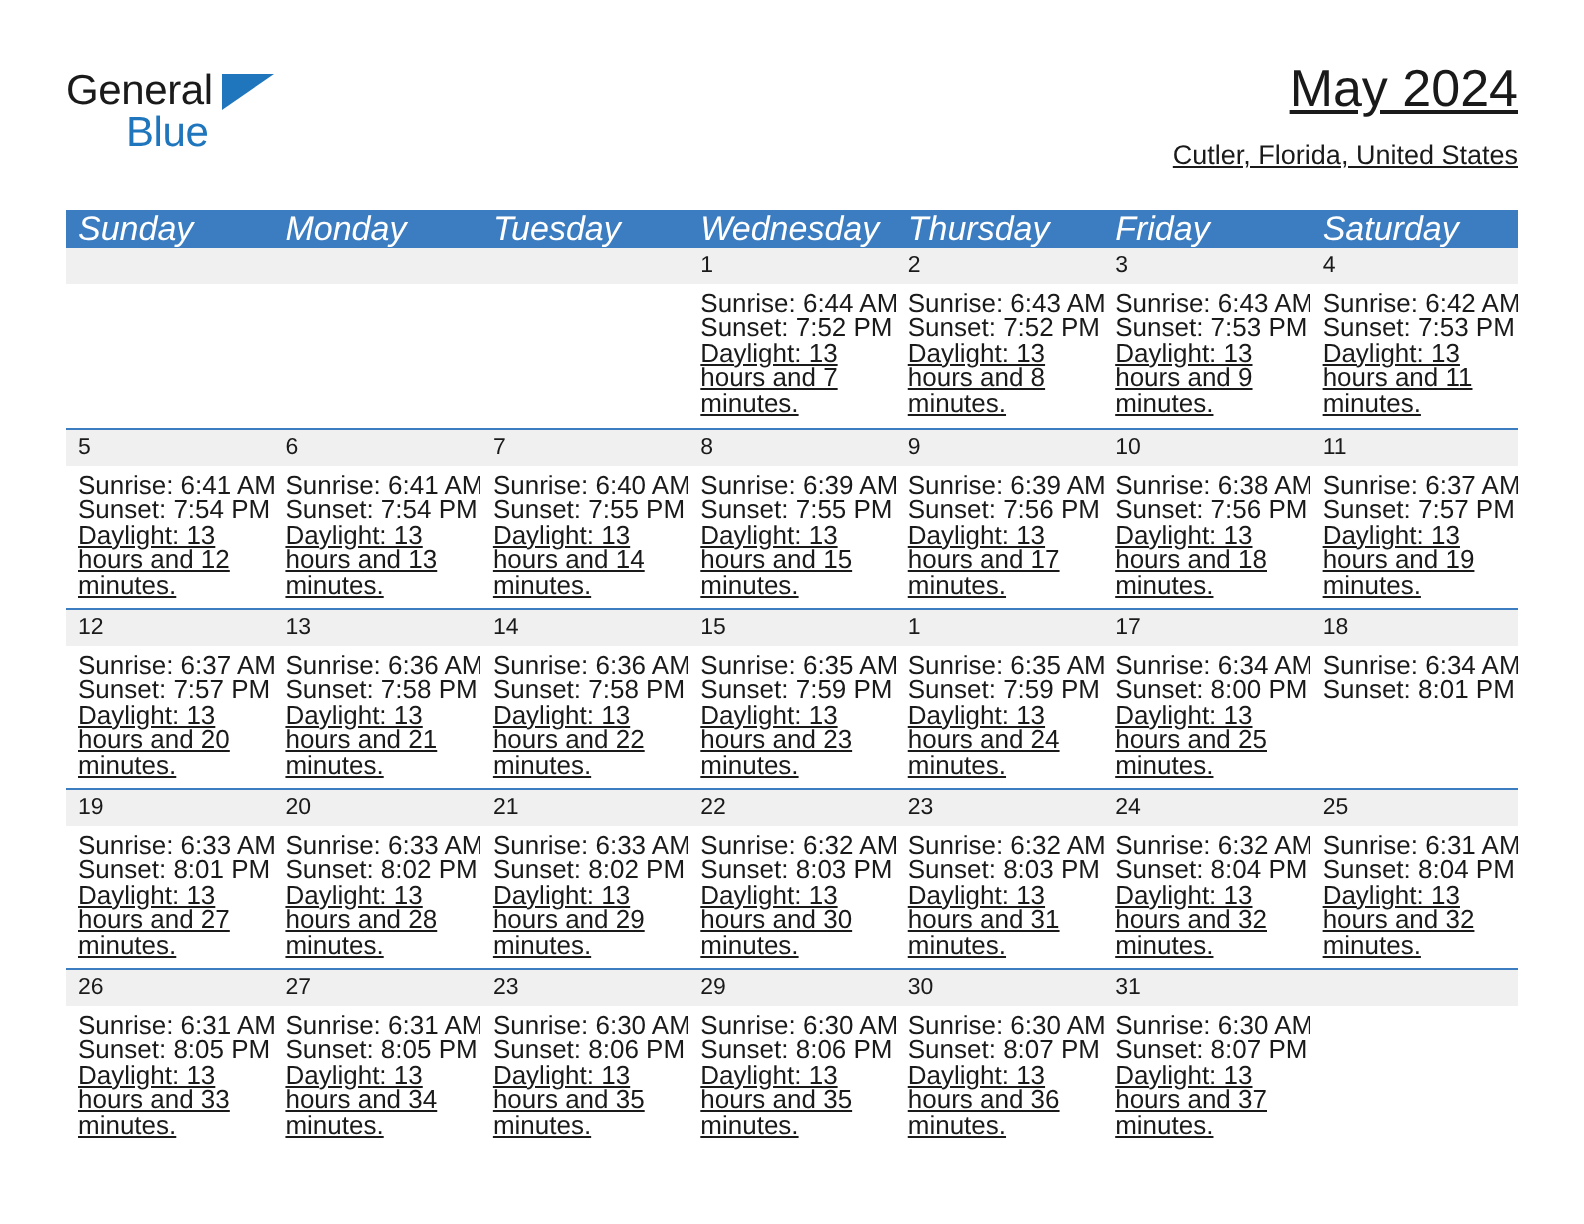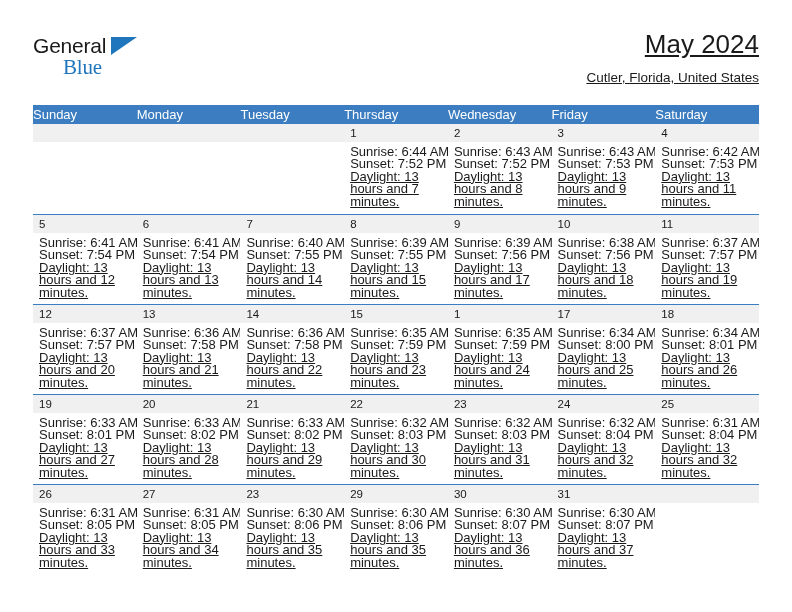--- a/index.html
+++ b/index.html
@@ -54,21 +54,21 @@
     border-left: 26px solid #1f76bc;
     border-bottom: 18px solid transparent;
   }
   .logo-blue {
     position: absolute;
     left: 30px;
     top: 21px;
     font-size: 21px;
     letter-spacing: -0.2px;
     color: #1f76bc;
-    font-family: Liberation Serif, serif;
+    font-family: Liberation Sans, sans-serif;
   }
   .title-block {
     position: absolute;
     right: 0;
     top: 0;
     text-align: right;
   }
   .cal-title {
     font-size: 26px;
     color: #1a1a1a;
@@ -93,24 +93,26 @@
     width: 726px;
   }
   .dow-row {
     display: flex;
     background: #3b7dc0;
     height: 19px;
   }
   .dow {
     flex: 1 1 0;
     color: #ffffff;
-    font-size: 13px;
+    font-size: 17px;
     line-height: 19px;
+    padding-left: 6px;
     box-sizing: border-box;
     white-space: nowrap;
+    font-style: italic;
   }
   .week {
     position: relative;
     display: flex;
     height: 90px;
     border-top: 1.5px solid #3b7dc0;
     box-sizing: border-box;
   }
   .week:first-of-type {
     border-top: none;
@@ -166,22 +168,22 @@
     </div>
 
   </div>
 
   <div class="calendar">
 
     <div class="dow-row">
       <div class="dow">Sunday</div>
       <div class="dow">Monday</div>
       <div class="dow">Tuesday</div>
+      <div class="dow">Wednesday</div>
       <div class="dow">Thursday</div>
-      <div class="dow">Wednesday</div>
       <div class="dow">Friday</div>
       <div class="dow">Saturday</div>
     </div>
 
     <div id="weeks-container">
         <div class="week">
           <div class="day empty">
             <div class="day-num"></div>
           </div>
           <div class="day empty">
@@ -328,21 +330,20 @@
               <div>Sunrise: 6:34 AM</div>
               <div>Sunset: 8:00 PM</div>
               <div class="daylight">Daylight: 13 hours and 25 minutes.</div>
             </div>
           </div>
           <div class="day">
             <div class="day-num">18</div>
             <div class="day-body">
               <div>Sunrise: 6:34 AM</div>
               <div>Sunset: 8:01 PM</div>
-              <div class="daylight">Daylight: 13 hours and 26 minutes.</div>
             </div>
           </div>
         </div>
         <div class="week">
           <div class="day">
             <div class="day-num">19</div>
             <div class="day-body">
               <div>Sunrise: 6:33 AM</div>
               <div>Sunset: 8:01 PM</div>
               <div class="daylight">Daylight: 13 hours and 27 minutes.</div>

